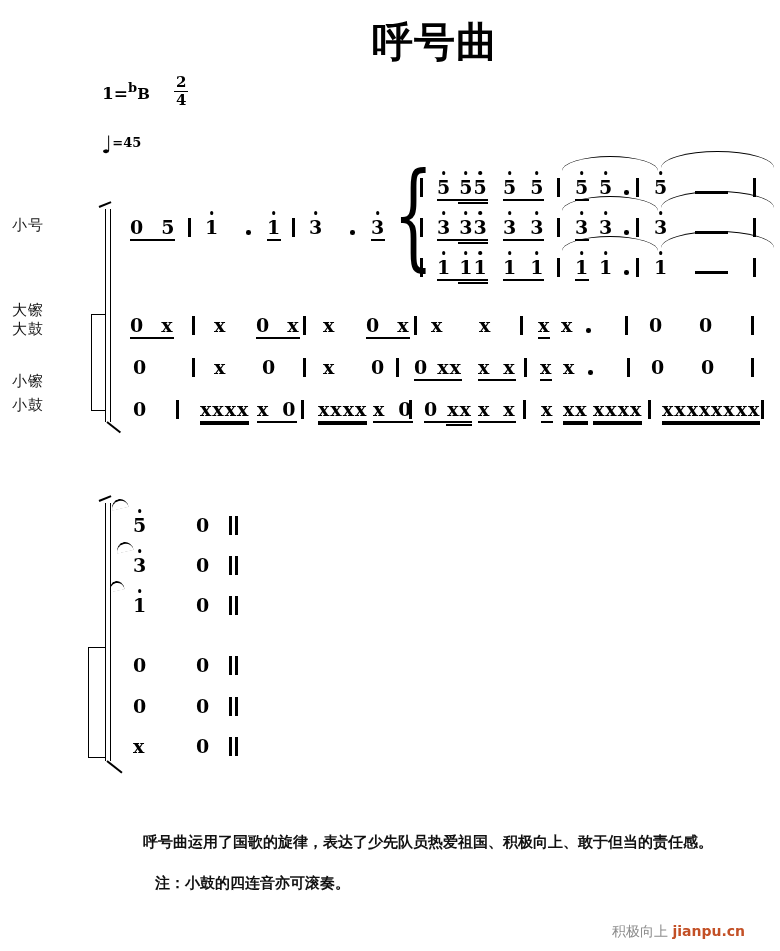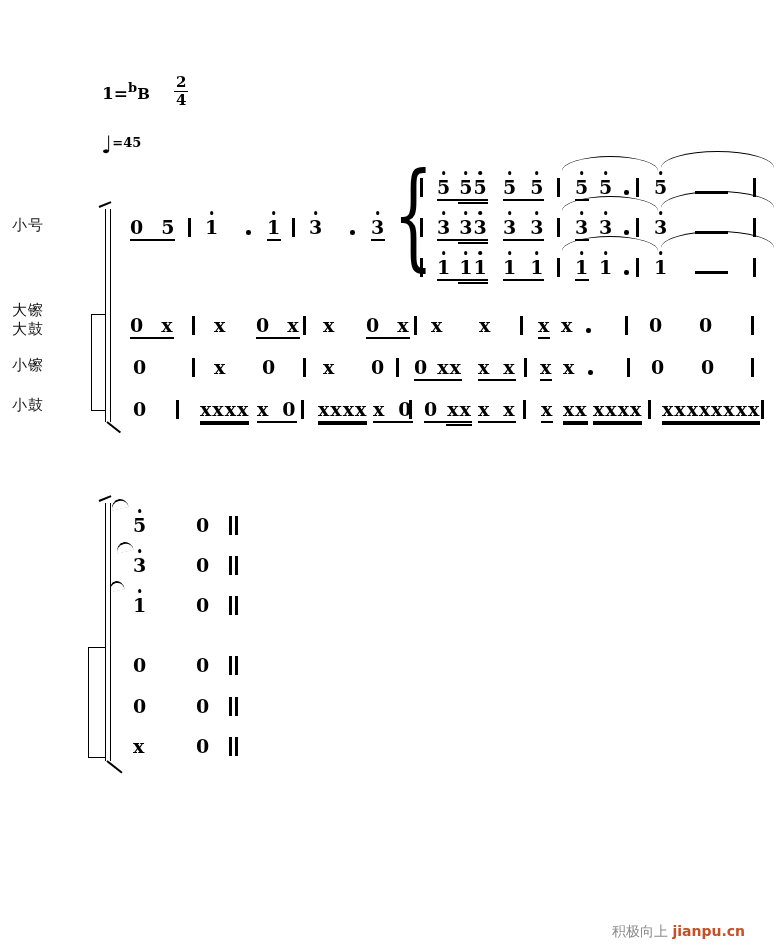--- a/index.html
+++ b/index.html
@@ -57,36 +57,37 @@
   .wmark{position:absolute;left:612px;top:923px;font-family:"DejaVu Sans",sans-serif;
          font-size:14px;white-space:nowrap;}
   .wmark .site{color:#8d8d8d;}
   .wmark .dom{color:#c35026;font-weight:600;}
 </style>
 </head>
 <body>
 
 <div id="page">
 
+  <div class="title">呼号曲</div>
 
   <div class="keysig">
     <span>1=</span><span class="flat">b</span><span class="tonic">B</span>
   </div>
   <div class="meter">
     <span class="num">2</span>
     <span class="den">4</span>
   </div>
   <div class="tempo">
     <span class="qnote">♩</span><span class="tval">=45</span>
   </div>
 
   <div class="ilabel" style="top:216px">小号</div>
   <div class="ilabel" style="top:301px">大镲</div>
   <div class="ilabel" style="top:320px">大鼓</div>
-  <div class="ilabel" style="top:356px">小镲</div>
+  <div class="ilabel" style="top:372px">小镲</div>
   <div class="ilabel" style="top:396px">小鼓</div>
 
   <div class="sysbr" style="top:209px;height:213px"></div>
   <div class="tick" style="left:99px;top:206px;width:13px;transform:rotate(-22deg)"></div>
   <div class="tick" style="left:107px;top:421px;width:17px;transform:rotate(38deg)"></div>
   <div class="innerbr" style="left:91px;top:314px;height:95px;width:13px"></div>
 
   <div class="sysbr" style="top:503px;height:258px"></div>
   <div class="tick" style="left:99px;top:500px;width:13px;transform:rotate(-22deg)"></div>
   <div class="tick" style="left:107px;top:760px;width:19px;transform:rotate(38deg)"></div>
@@ -475,19 +476,21 @@
       <div class="arc" style="left: 661px; top: 151px; width: 113px; height: 16px;"></div>
       <div class="arc" style="left: 562px; top: 196px; width: 96px; height: 14px;"></div>
       <div class="arc" style="left: 661px; top: 191px; width: 113px; height: 16px;"></div>
       <div class="arc" style="left: 562px; top: 236px; width: 96px; height: 14px;"></div>
       <div class="arc" style="left: 661px; top: 231px; width: 113px; height: 16px;"></div>
       <div class="tiein" style="left: 111px; top: 499px; width: 17px; height: 8px;"></div>
       <div class="tiein" style="left: 116px; top: 542px; width: 17px; height: 8px;"></div>
       <div class="tiein" style="left: 109px; top: 581px; width: 15px; height: 8px;"></div>
     </div>
 
+  <div class="foot1">呼号曲运用了国歌的旋律，表达了少先队员热爱祖国、积极向上、敢于但当的责任感。</div>
+  <div class="foot2">注：小鼓的四连音亦可滚奏。</div>
 
   <div class="wmark">
     <span class="site">积极向上</span>
     <span class="dom">jianpu.cn</span>
   </div>
 
 </div>
 
 </body></html>

